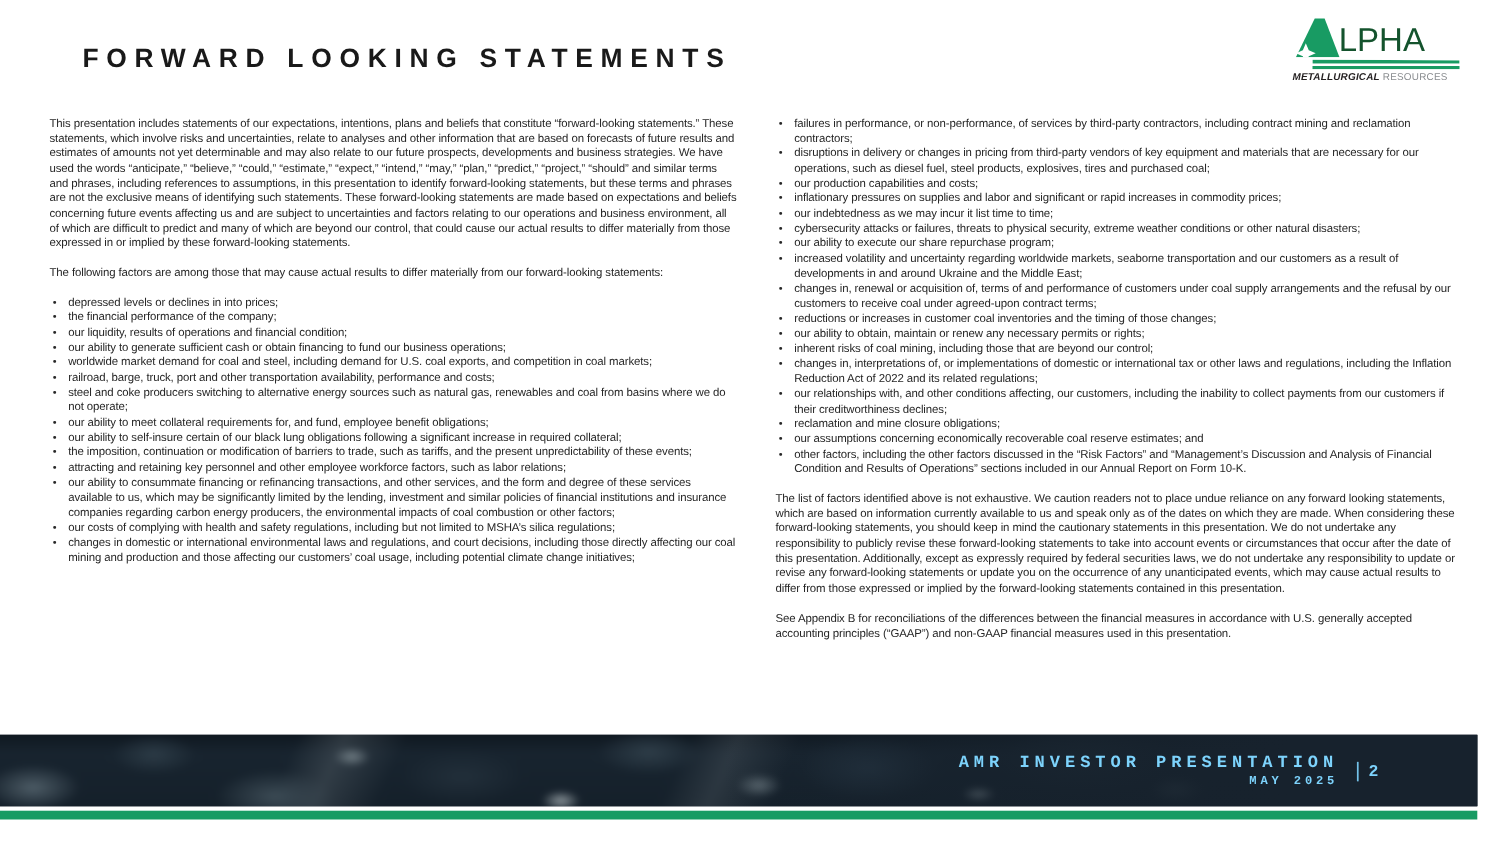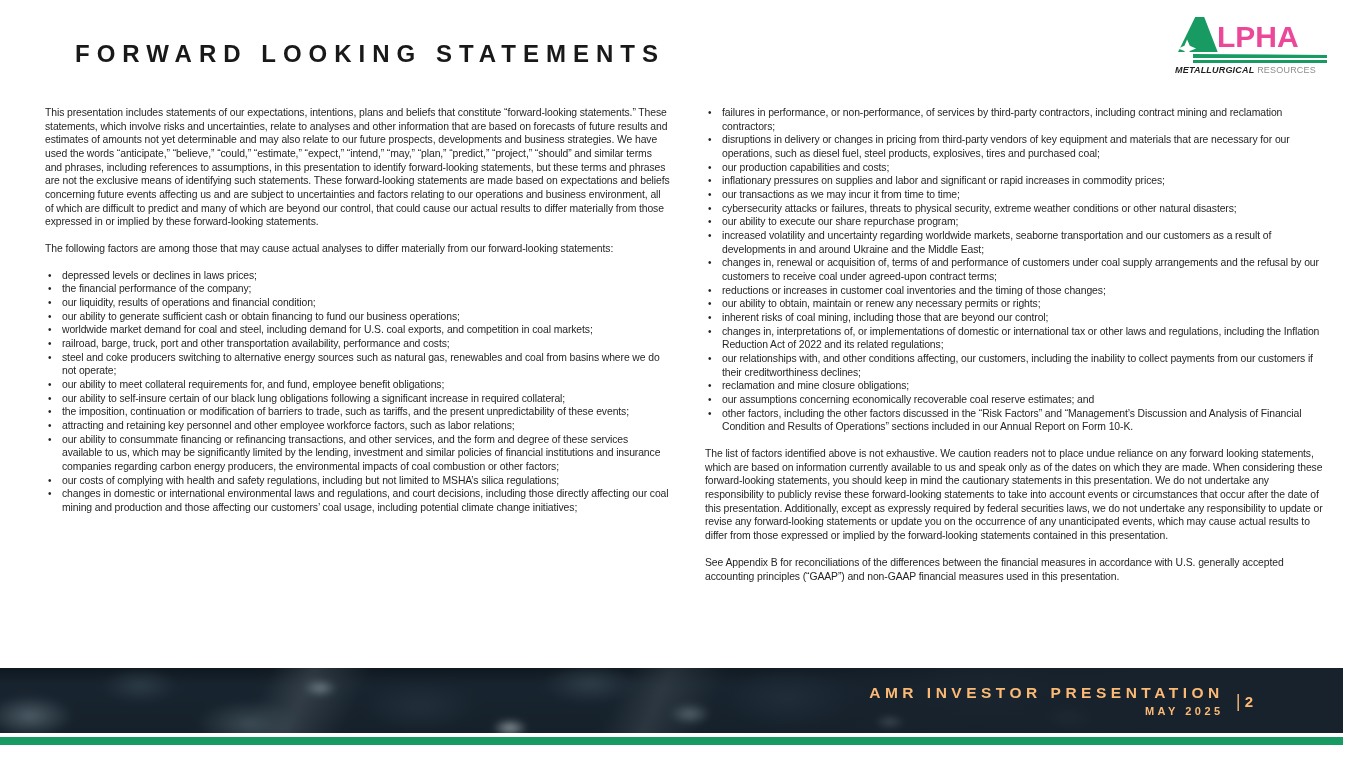--- a/index.html
+++ b/index.html
@@ -16,21 +16,21 @@
     position:absolute;left:75px;top:40px;margin:0;
     font-size:24px;font-weight:700;letter-spacing:7px;
     color:#191919;white-space:nowrap;
   }
   .logo{
     position:absolute;right:16px;top:16px;width:152px;
     display:flex;flex-direction:column;align-items:flex-start;
   }
   .logo-top{display:flex;align-items:flex-end;height:36px;}
   .logo-word{
-    font-size:30px;font-weight:700;color:#ec4899;line-height:1;
+    font-size:30px;font-weight:400;color:#14532d;line-height:1;
     letter-spacing:0;margin-left:-2px;
   }
   .logo-bars{width:134px;margin-left:18px;margin-top:2px;}
   .logo-bar1{height:4px;background:#189b63;clip-path:polygon(0 0,100% 25%,100% 100%,0 100%);}
   .logo-bar2{height:3px;background:#189b63;margin-top:2px;clip-path:polygon(0 0,100% 0,100% 100%,0 100%);}
   .logo-tag{margin-top:2px;font-size:9px;white-space:nowrap;letter-spacing:0.2px;}
   .tag-bold{font-weight:700;font-style:italic;color:#231f20;}
   .tag-light{color:#8a8d90;}
   
   .col{position:absolute;top:106px;font-size:10.4px;line-height:1.315;letter-spacing:-0.1px;}
@@ -68,21 +68,21 @@
       linear-gradient(115deg, rgba(120,130,136,0) 20%, rgba(120,130,136,0.28) 23%, rgba(120,130,136,0) 27%, rgba(120,130,136,0) 45%, rgba(120,130,136,0.22) 48%, rgba(120,130,136,0) 52%),
       linear-gradient(180deg,#0b1219 0%, #18242f 30%, #141f29 100%);
   }
   .coal-overlay{
     position:absolute;inset:0;
     background:linear-gradient(90deg, rgba(23,34,45,0) 48%, rgba(23,34,45,0.75) 70%, #17222d 86%);
   }
   .footer-content{
     position:absolute;inset:0;
     display:flex;align-items:center;justify-content:flex-end;
-    padding-right:112px;color:#fdba74;
+    padding-right:112px;color:#7dd3fc;font-family:Liberation Mono, monospace;
   }
   .ft-lines{text-align:right;}
   .ft-title{font-size:15.5px;font-weight:700;letter-spacing:4.5px;white-space:nowrap;}
   .ft-date{font-size:11px;font-weight:700;letter-spacing:3.5px;margin-top:3px;}
   .ft-divider{font-size:19px;font-weight:400;opacity:0.9;margin:0 4px 0 12px;}
   .ft-page{font-size:15px;font-weight:700;margin-top:2px;}
   .green-bar{
     position:absolute;left:0;top:737px;width:1365px;height:7.5px;
     background:#189b63;
   }
@@ -107,24 +107,24 @@
       <div class="logo-bar2"></div>
     </div>
     <div class="logo-tag">
       <span class="tag-bold">METALLURGICAL</span>
       <span class="tag-light">RESOURCES</span>
     </div>
   </div>
 
   <section class="col col-left">
     <p>This presentation includes statements of our expectations, intentions, plans and beliefs that constitute “forward-looking statements.” These statements, which involve risks and uncertainties, relate to analyses and other information that are based on forecasts of future results and estimates of amounts not yet determinable and may also relate to our future prospects, developments and business strategies. We have used the words “anticipate,” “believe,” “could,” “estimate,” “expect,” “intend,” “may,” “plan,” “predict,” “project,” “should” and similar terms and phrases, including references to assumptions, in this presentation to identify forward-looking statements, but these terms and phrases are not the exclusive means of identifying such statements. These forward-looking statements are made based on expectations and beliefs concerning future events affecting us and are subject to uncertainties and factors relating to our operations and business environment, all of which are difficult to predict and many of which are beyond our control, that could cause our actual results to differ materially from those expressed in or implied by these forward-looking statements.</p>
-    <p>The following factors are among those that may cause actual analyses to differ materially from our forward-looking statements:</p>
+    <p>The following factors are among those that may cause actual results to differ materially from our forward-looking statements:</p>
     <ul>
 
-        <li><span>depressed levels or declines in laws prices;</span></li>
+        <li><span>depressed levels or declines in into prices;</span></li>
 
         <li><span>the financial performance of the company;</span></li>
 
         <li><span>our liquidity, results of operations and financial condition;</span></li>
 
         <li><span>our ability to generate sufficient cash or obtain financing to fund our business operations;</span></li>
 
         <li><span>worldwide market demand for coal and steel, including demand for U.S. coal exports, and competition in coal markets;</span></li>
 
         <li><span>railroad, barge, truck, port and other transportation availability, performance and costs;</span></li>
@@ -152,21 +152,21 @@
     <ul>
 
         <li><span>failures in performance, or non-performance, of services by third-party contractors, including contract mining and reclamation contractors;</span></li>
 
         <li><span>disruptions in delivery or changes in pricing from third-party vendors of key equipment and materials that are necessary for our operations, such as diesel fuel, steel products, explosives, tires and purchased coal;</span></li>
 
         <li><span>our production capabilities and costs;</span></li>
 
         <li><span>inflationary pressures on supplies and labor and significant or rapid increases in commodity prices;</span></li>
 
-        <li><span>our transactions as we may incur it from time to time;</span></li>
+        <li><span>our indebtedness as we may incur it list time to time;</span></li>
 
         <li><span>cybersecurity attacks or failures, threats to physical security, extreme weather conditions or other natural disasters;</span></li>
 
         <li><span>our ability to execute our share repurchase program;</span></li>
 
         <li><span>increased volatility and uncertainty regarding worldwide markets, seaborne transportation and our customers as a result of developments in and around Ukraine and the Middle East;</span></li>
 
         <li><span>changes in, renewal or acquisition of, terms of and performance of customers under coal supply arrangements and the refusal by our customers to receive coal under agreed-upon contract terms;</span></li>
 
         <li><span>reductions or increases in customer coal inventories and the timing of those changes;</span></li>

